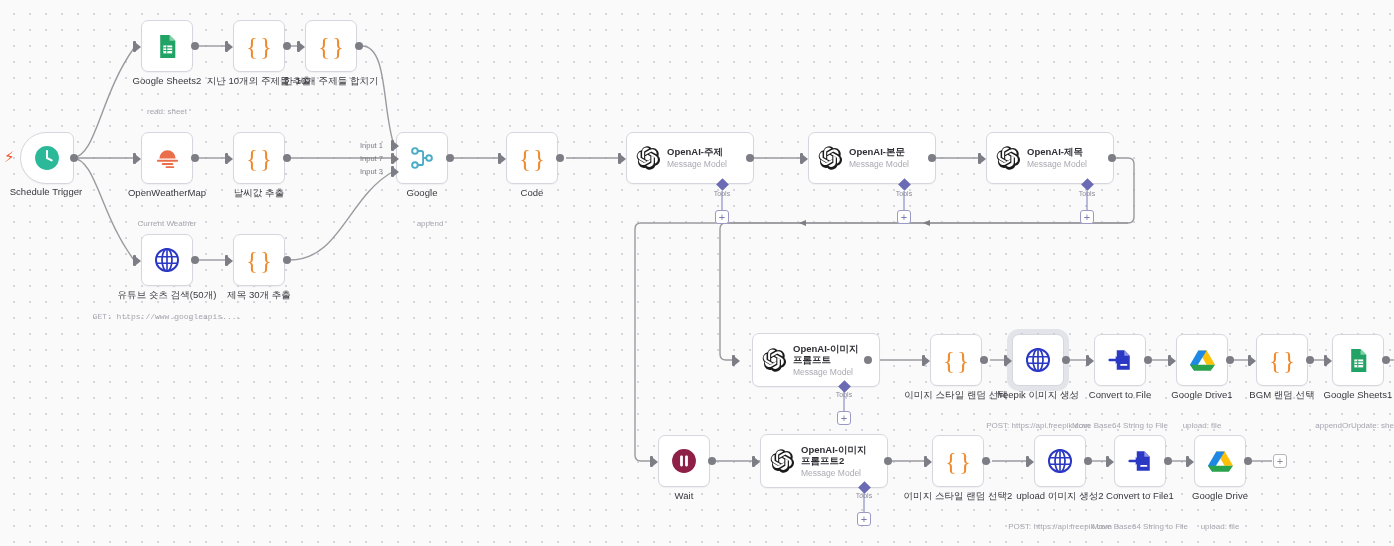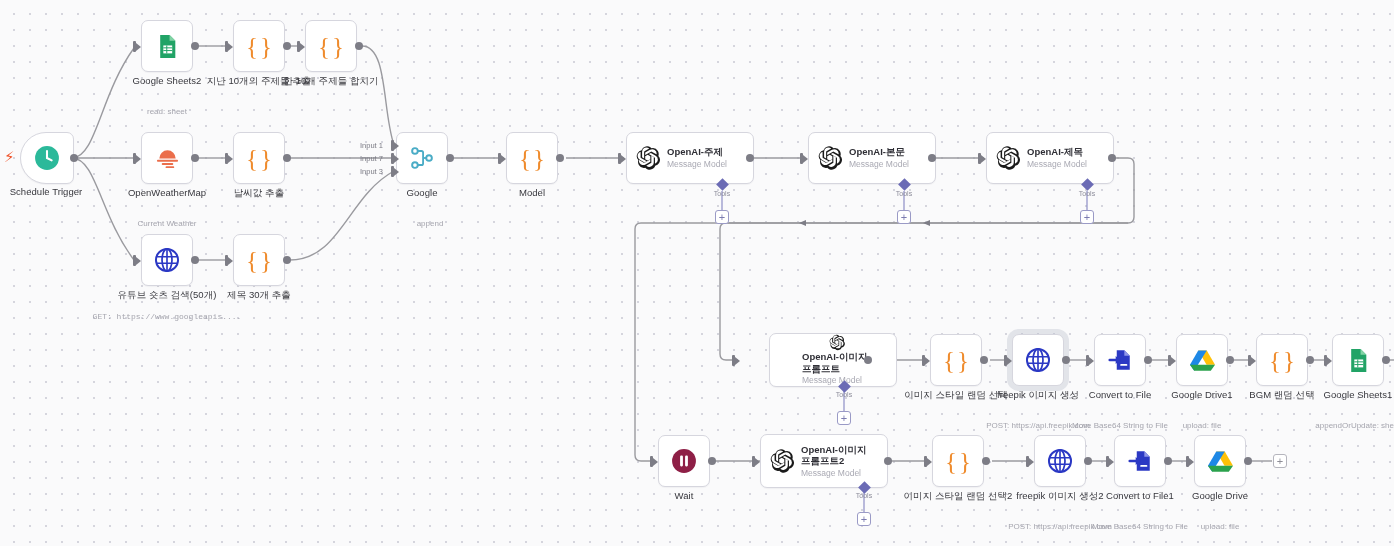--- a/index.html
+++ b/index.html
@@ -252,21 +252,21 @@
   <div class="inlabel" style="left:360px;top:171px;width:28px;">Input 3</div>
   <div class="port-out" style="left:446px;top:154px;"></div>
   <div class="nlabel" style="left:422px;top:187px;">Google</div>
   <div class="nsub" style="left:430px;top:198px;">append</div>
 
   <div class="node" style="left:506px;top:132px;">
     <span style="color:#ef8b2c;font-size:25px;line-height:25px;font-family:'Liberation Serif',serif;">{ }</span>
   </div>
   <div class="port-in" style="left:498px;top:153px;"></div>
   <div class="port-out" style="left:556px;top:154px;"></div>
-  <div class="nlabel" style="left:532px;top:187px;">Model</div>
+  <div class="nlabel" style="left:532px;top:187px;">Code</div>
 
   <div class="node wide" style="left:626px;top:132px;">
     <svg class="icon" width="26" height="26" viewBox="0 0 24 24">
       <path d="M21.6 10.1a5.4 5.4 0 0 0-.47-4.45 5.5 5.5 0 0 0-5.9-2.63A5.44 5.44 0 0 0 6.02 4.9a5.4 5.4 0 0 0-3.6 2.62 5.46 5.46 0 0 0 .67 6.4 5.4 5.4 0 0 0 .47 4.45 5.5 5.5 0 0 0 5.9 2.63 5.43 5.43 0 0 0 9.2-1.88 5.4 5.4 0 0 0 3.6-2.62 5.46 5.46 0 0 0-.67-6.4zM12.9 20.2a4.05 4.05 0 0 1-2.6-.94l.13-.07 4.32-2.5a.7.7 0 0 0 .35-.61v-6.1l1.83 1.06a.06.06 0 0 1 .4.05v5.05a4.07 4.07 0 0 1-4.07 4.06zM4.17 16.5a4.04 4.04 0 0 1-.49-2.73l.13.08 4.32 2.5a.7.7 0 0 0 .7 0l5.28-3.05v2.11a.07.07 0 0 1-.03.06l-4.37 2.52a4.07 4.07 0 0 1-5.54-1.49zM3.03 7.97a4.05 4.05 0 0 1 2.12-1.78v5.14a.7.7 0 0 0 .35.6l5.27 3.05-1.83 1.05a.07.07 0 0 1-.06.01L4.46 13.5a4.07 4.07 0 0 1-1.49-5.54zm15 3.49L12.76 8.4l1.83-1.05a.07.07 0 0 1 .06-.01l4.42 2.55a4.06 4.06 0 0 1-.63 7.33v-5.15a.7.7 0 0 0-.36-.61zm1.82-2.74l-.13-.08-4.31-2.52a.7.7 0 0 0-.71 0L9.42 9.17V7.06a.06.06 0 0 1 .03-.06l4.42-2.55a4.06 4.06 0 0 1 6.03 4.2zM8.42 12.48l-1.83-1.06a.07.07 0 0 1-.04-.05V6.33a4.06 4.06 0 0 1 6.67-3.12l-.13.08-4.32 2.49a.7.7 0 0 0-.35.61zm1-2.14l2.35-1.36 2.36 1.36v2.72l-2.35 1.36-2.36-1.36z" fill="#1a1a1a"></path>
     </svg>
     <div class="wtxt">
       <div class="wtitle">OpenAI-주제</div>
       <div class="wsub">Message Model</div>
     </div>
   </div>
@@ -299,21 +299,21 @@
       <div class="wtitle">OpenAI-제목</div>
       <div class="wsub">Message Model</div>
     </div>
   </div>
   <div class="port-in" style="left:978px;top:153px;"></div>
   <div class="port-out" style="left:1108px;top:154px;"></div>
   <div class="tools-anchor" style="left:1083px;top:180px;"></div>
   <div class="tools-text" style="left:1087px;top:190px;">Tools</div>
   <div class="plus-btn" style="left:1080px;top:210px;">+</div>
 
-  <div class="node wide tall" style="left:769px;top:333px;flex-direction:column;">
+  <div class="node wide tall" style="left:752px;top:333px;">
     <svg class="icon" width="26" height="26" viewBox="0 0 24 24">
       <path d="M21.6 10.1a5.4 5.4 0 0 0-.47-4.45 5.5 5.5 0 0 0-5.9-2.63A5.44 5.44 0 0 0 6.02 4.9a5.4 5.4 0 0 0-3.6 2.62 5.46 5.46 0 0 0 .67 6.4 5.4 5.4 0 0 0 .47 4.45 5.5 5.5 0 0 0 5.9 2.63 5.43 5.43 0 0 0 9.2-1.88 5.4 5.4 0 0 0 3.6-2.62 5.46 5.46 0 0 0-.67-6.4zM12.9 20.2a4.05 4.05 0 0 1-2.6-.94l.13-.07 4.32-2.5a.7.7 0 0 0 .35-.61v-6.1l1.83 1.06a.06.06 0 0 1 .4.05v5.05a4.07 4.07 0 0 1-4.07 4.06zM4.17 16.5a4.04 4.04 0 0 1-.49-2.73l.13.08 4.32 2.5a.7.7 0 0 0 .7 0l5.28-3.05v2.11a.07.07 0 0 1-.03.06l-4.37 2.52a4.07 4.07 0 0 1-5.54-1.49zM3.03 7.97a4.05 4.05 0 0 1 2.12-1.78v5.14a.7.7 0 0 0 .35.6l5.27 3.05-1.83 1.05a.07.07 0 0 1-.06.01L4.46 13.5a4.07 4.07 0 0 1-1.49-5.54zm15 3.49L12.76 8.4l1.83-1.05a.07.07 0 0 1 .06-.01l4.42 2.55a4.06 4.06 0 0 1-.63 7.33v-5.15a.7.7 0 0 0-.36-.61zm1.82-2.74l-.13-.08-4.31-2.52a.7.7 0 0 0-.71 0L9.42 9.17V7.06a.06.06 0 0 1 .03-.06l4.42-2.55a4.06 4.06 0 0 1 6.03 4.2zM8.42 12.48l-1.83-1.06a.07.07 0 0 1-.04-.05V6.33a4.06 4.06 0 0 1 6.67-3.12l-.13.08-4.32 2.49a.7.7 0 0 0-.35.61zm1-2.14l2.35-1.36 2.36 1.36v2.72l-2.35 1.36-2.36-1.36z" fill="#1a1a1a"></path>
     </svg>
     <div class="wtxt">
       <div class="wtitle" style="white-space:normal;">OpenAI-이미지 프롬프트</div>
       <div class="wsub">Message Model</div>
     </div>
   </div>
   <div class="port-in" style="left:732px;top:355px;"></div>
   <div class="port-out" style="left:864px;top:356px;"></div>
@@ -422,21 +422,21 @@
 
   <div class="node" style="left:1034px;top:435px;">
     <svg class="icon" width="26" height="26" viewBox="0 0 24 24">
       <circle cx="12" cy="12" r="10.2" fill="none" stroke="#2b38c4" stroke-width="1.8"></circle>
       <ellipse cx="12" cy="12" rx="4.6" ry="10.2" fill="none" stroke="#2b38c4" stroke-width="1.6"></ellipse>
       <path d="M2 9 h20 M2 15 h20 M12 1.8 v20.4" stroke="#2b38c4" stroke-width="1.5"></path>
     </svg>
   </div>
   <div class="port-in" style="left:1026px;top:456px;"></div>
   <div class="port-out" style="left:1084px;top:457px;"></div>
-  <div class="nlabel" style="left:1060px;top:490px;">freepik 이미지 생성2</div>
+  <div class="nlabel" style="left:1060px;top:490px;">upload 이미지 생성2</div>
   <div class="nsub" style="left:1060px;top:501px;">POST: https://api.freepik.com</div>
 
   <div class="node" style="left:1114px;top:435px;">
     <svg class="icon" width="26" height="26" viewBox="0 0 24 24">
       <path d="M9 3 h7 l5 5 v13 H9 z" fill="#2b38c4"></path>
       <path d="M16 3 l5 5 h-5 z" fill="#8f96e8"></path>
       <path d="M2.5 12 h9" stroke="#2b38c4" stroke-width="2.3" stroke-linecap="round"></path>
       <path d="M8 8.3 L12.4 12 L8 15.7 z" fill="#2b38c4"></path>
       <path d="M13 16.5 h5" stroke="#fff" stroke-width="1.6" stroke-linecap="round"></path>
     </svg>

